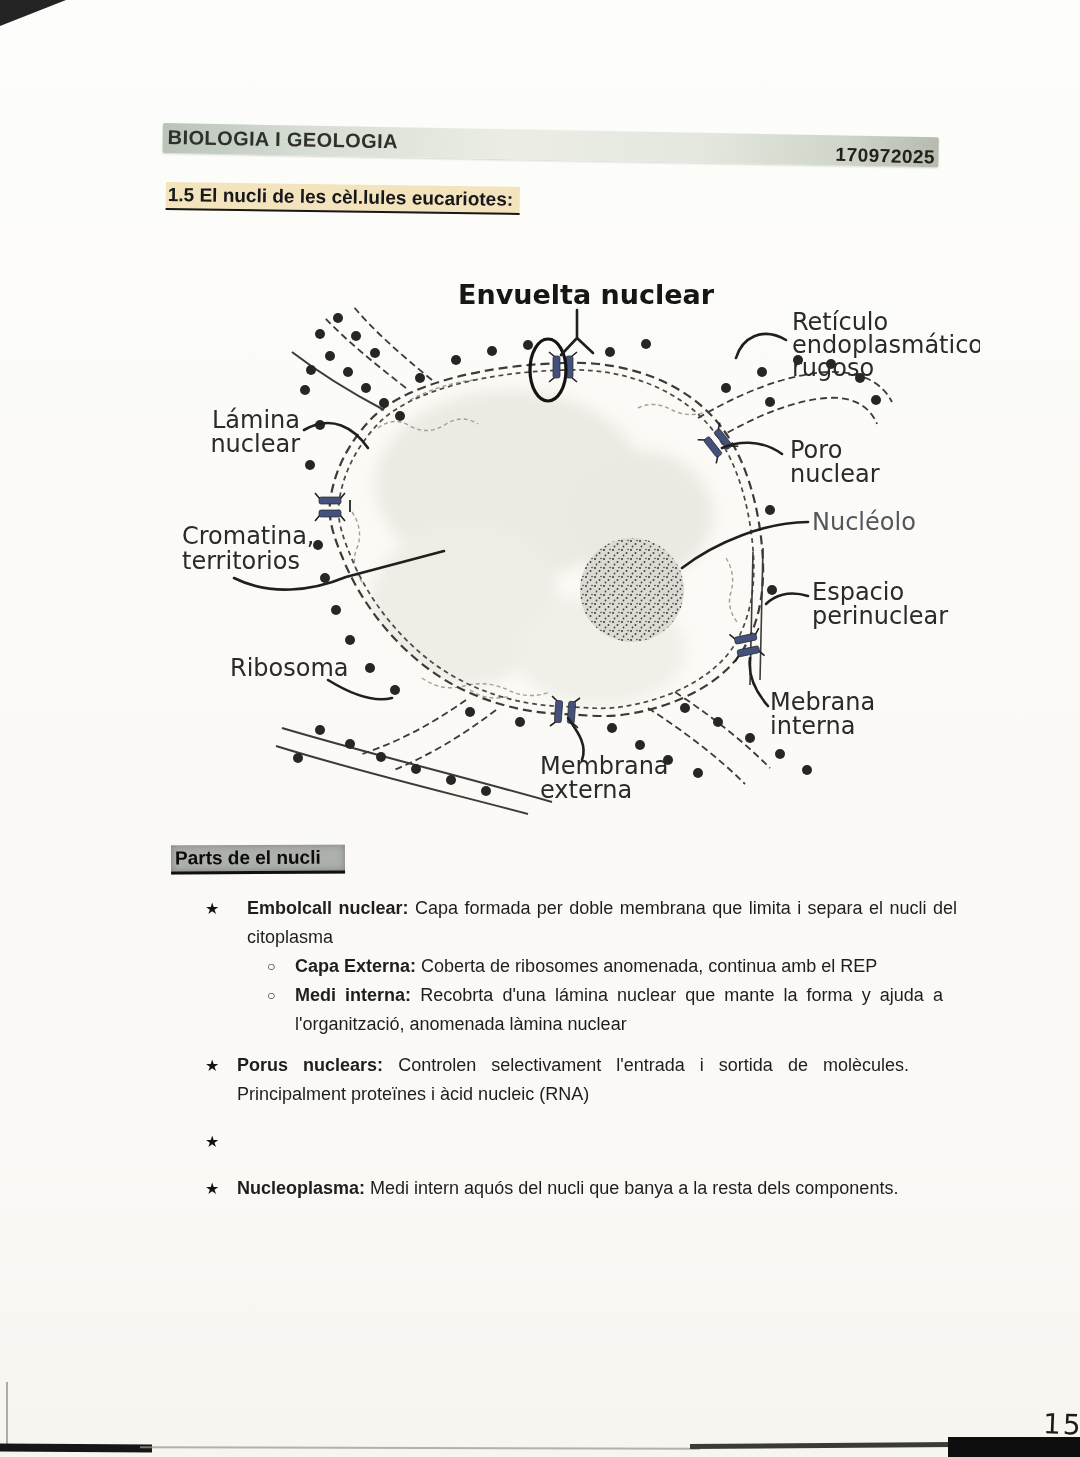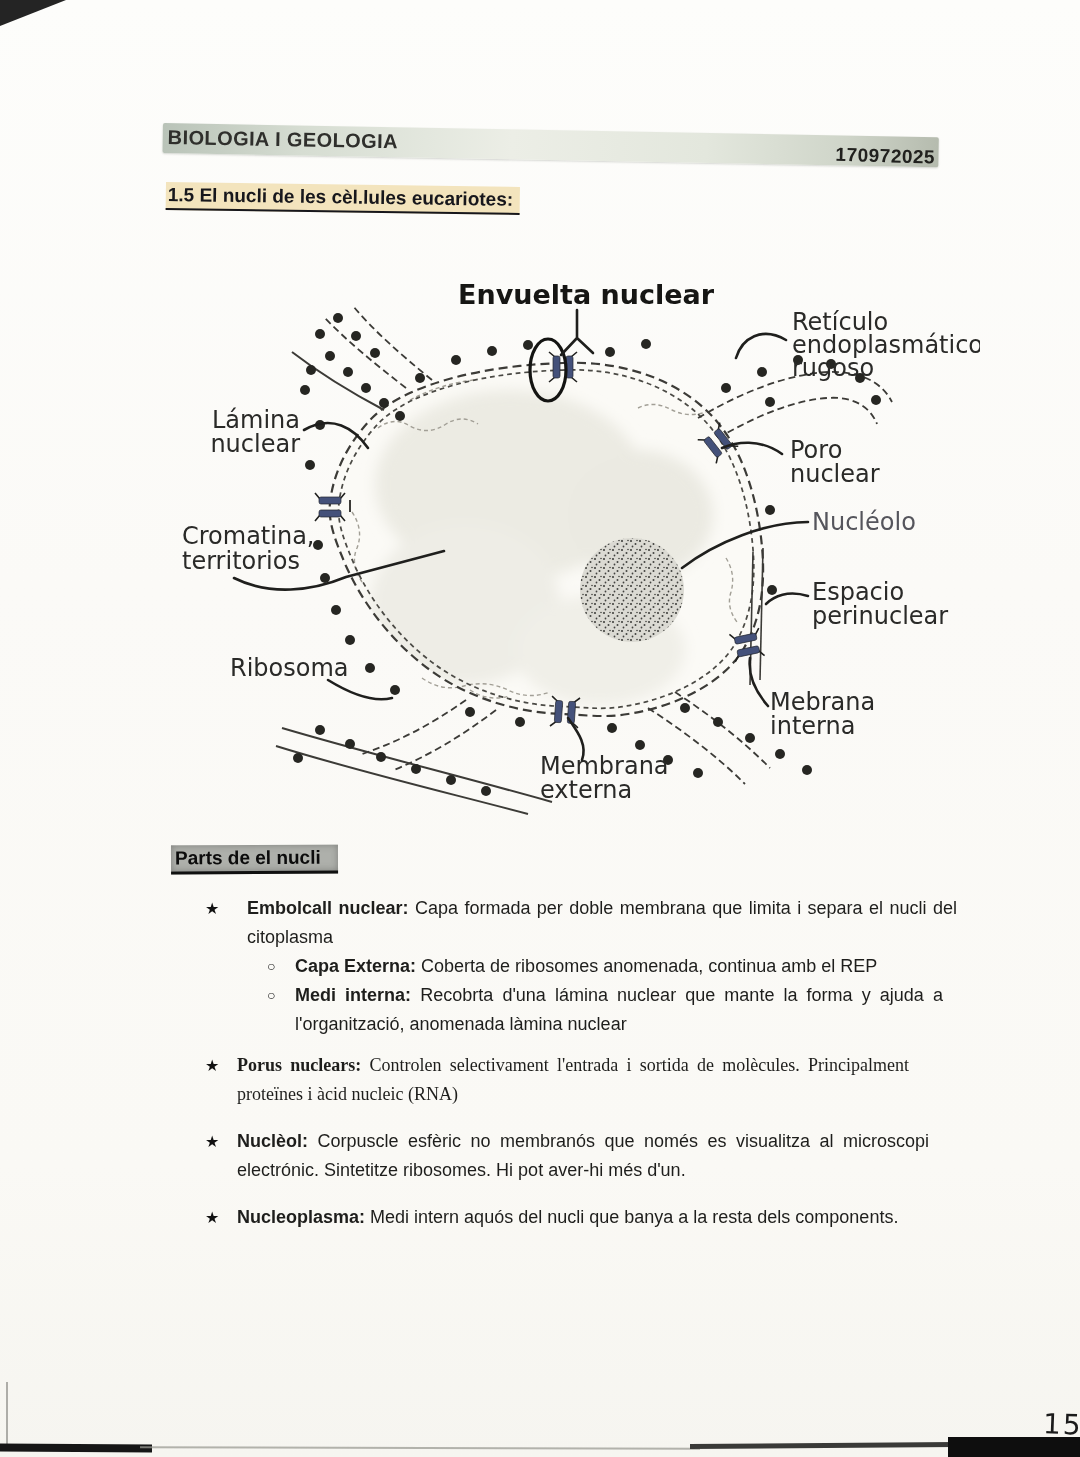--- a/index.html
+++ b/index.html
@@ -39,31 +39,31 @@
 
   
   .diagram{position:absolute;left:170px;top:260px;width:810px;height:560px;}
   .dlabel{font-family:"DejaVu Sans",sans-serif;font-size:24px;fill:#2a2a28;}
   .dlabel-bold{font-family:"DejaVu Sans",sans-serif;font-size:27px;font-weight:700;fill:#161614;}
   .dlabel-light{font-family:"DejaVu Sans",sans-serif;font-size:24px;fill:#55555c;}
 
   
   .notes-heading{position:absolute;left:171px;top:845px;display:inline-block;
     background:#aeb0ab;color:#0c0c0c;font-weight:700;font-size:19px;
-    padding:2px 17px 2px 4px;border-bottom:3px solid #101010;
+    padding:2px 24px 2px 4px;border-bottom:3px solid #101010;
     box-shadow:inset 0 0 7px rgba(55,55,55,.4);transform:rotate(-.3deg);white-space:nowrap;}
   .notes{position:absolute;left:205px;top:894px;width:770px;font-size:18px;line-height:29px;}
   .item{display:flex;align-items:flex-start;}
   .marker{flex:0 0 32px;font-size:16px;line-height:29px;color:#111;}
   .body{text-align:justify;}
   .term{font-weight:700;}
   .sublist{margin-left:62px;}
   .subitem{display:flex;align-items:flex-start;}
   .sub-marker{flex:0 0 28px;font-size:14px;line-height:29px;color:#222;}
-  .w1{width:710px;margin-left:10px;} .wsub{width:648px;} .w2{width:672px;font-family:Liberation Serif, serif;} .w3{width:692px;} .w4{width:742px;}
+  .w1{width:710px;margin-left:10px;} .wsub{width:648px;} .w2{width:672px;} .w3{width:692px;} .w4{width:742px;}
   .mt-a{margin-top:12px;} .mt-b{margin-top:18px;}
 </style>
 </head>
 <body>
 
 <div id="page">
 
   <div class="corner-tl"></div>
 
   <div class="band">
@@ -270,24 +270,20 @@
     </div>
     <div class="item mt-a">
       <span class="marker">★</span>
       <div class="body w2">
         <span class="term">Porus nuclears:</span>
         <span>Controlen selectivament l'entrada i sortida de molècules. Principalment proteïnes i àcid nucleic (RNA)</span>
       </div>
     </div>
     <div class="item mt-b">
       <span class="marker">★</span>
-      <div class="body w3">
-        <span class="term">Nuclèol:</span>
-        <span>Corpuscle esfèric no membranós que només es visualitza al microscopi electrónic. Sintetitze ribosomes. Hi pot aver-hi més d'un.</span>
-      </div>
     </div>
     <div class="item mt-b">
       <span class="marker">★</span>
       <div class="body w4">
         <span class="term">Nucleoplasma:</span>
         <span>Medi intern aquós del nucli que banya a la resta dels components.</span>
       </div>
     </div>
   </div>
 

